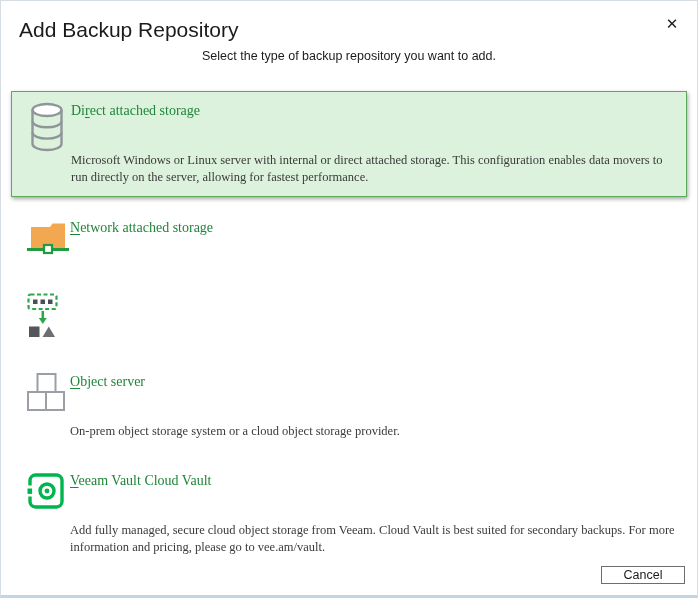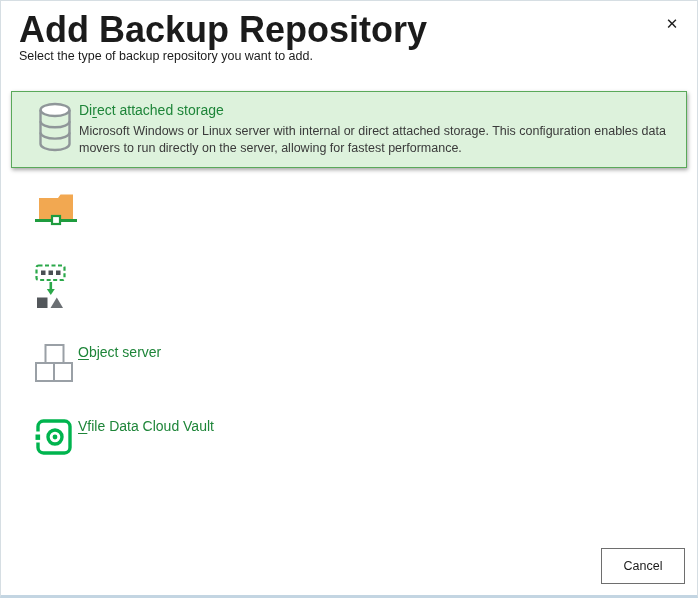--- a/index.html
+++ b/index.html
@@ -11,30 +11,31 @@
     width: 698px;
     height: 598px;
     background: #ffffff;
     border: 1px solid #d6dee3;
     border-bottom: 3px solid #c3d5e2;
     overflow: hidden;
   }
 
   .header { padding: 12px 18px 0 18px; }
   .dialog-title {
-    font-size: 36px;
-    font-weight: 700;
+    font-size: 21px;
+    font-weight: 400;
     color: #1b1b1b;
     letter-spacing: 0;
     line-height: 34px;
   }
   .dialog-subtitle {
     font-size: 12.5px;
     color: #1b1b1b;
     line-height: 18px;
+    text-align: center;
   }
 
   .close-btn {
     position: absolute;
     top: 12px;
     right: 14px;
     width: 22px;
     height: 22px;
     display: flex;
     align-items: center;
@@ -43,25 +44,26 @@
     font-weight: 700;
     color: #1b1b1b;
     cursor: pointer;
     user-select: none;
   }
 
   .items { margin-top: 26px; }
 
   .item {
     margin: 0 10px;
-    padding: 9px 8px 10px 20px;
+    padding: 9px 8px 10px 12px;
     display: grid;
     grid-template-columns: 40px 1fr;
     column-gap: 7px;
     cursor: pointer;
+    font-family: Liberation Serif, serif;
   }
   .item.selected {
     background: #ddf2dc;
     border: 1px solid #5aa95a;
     box-shadow: 1px 2px 4px rgba(0,0,0,0.35);
   }
   .item:not(.selected) { padding-top: 21px; }
 
   .item-icon {
     align-self: start;
@@ -78,28 +80,29 @@
     margin-bottom: 4px;
     display: inline-block;
   }
   .item-title .mnemonic { text-decoration: underline; text-underline-offset: 2px; }
 
   .item-desc {
     font-size: 12.5px;
     color: #3a3a3a;
     line-height: 17px;
     max-width: 608px;
+    margin-top: 28px;
   }
 
   .footer-cancel {
     position: absolute;
     right: 12px;
     bottom: 11px;
     width: 84px;
-    height: 36px;
+    height: 18px;
     background: #ffffff;
     border: 1px solid #6e6e6e;
     font-family: "Liberation Sans", sans-serif;
     font-size: 12.5px;
     color: #1b1b1b;
     cursor: pointer;
   }
 </style>
 </head>
 <body>
@@ -132,20 +135,21 @@
 
     <div class="item">
       <span class="item-icon">
         <svg width="42" height="38" viewBox="0 0 42 38">
           <path d="M4 8 h19 l2.5 -3.5 h12.5 V30 H4 Z" fill="#f2a851"></path>
           <rect x="0" y="29" width="42" height="3" fill="#1f9c3f"></rect>
           <rect x="17" y="26" width="8" height="8" fill="#ffffff" stroke="#1f9c3f" stroke-width="2.2"></rect>
         </svg>
       </span>
       <div>
+        <span class="item-title"><span></span><span class="mnemonic">N</span><span>etwork attached storage</span></span>
       </div>
     </div>
 
     <div class="item">
       <span class="item-icon">
         <svg width="32" height="44" viewBox="0 0 32 44">
           <rect x="1.5" y="1.5" width="28" height="14.5" rx="2" fill="none" stroke="#2ba84a" stroke-width="2.2" stroke-dasharray="4 2.5"></rect>
           <rect x="6" y="6.5" width="4.5" height="4.5" fill="#4a4f54"></rect>
           <rect x="13.5" y="6.5" width="4.5" height="4.5" fill="#4a4f54"></rect>
           <rect x="21" y="6.5" width="4.5" height="4.5" fill="#4a4f54"></rect>
@@ -162,35 +166,37 @@
     <div class="item">
       <span class="item-icon">
         <svg width="38" height="38" viewBox="0 0 38 38">
           <rect x="10.5" y="1" width="18" height="18" fill="#ffffff" stroke="#9aa0a6" stroke-width="2"></rect>
           <rect x="1" y="19" width="18" height="18" fill="#ffffff" stroke="#9aa0a6" stroke-width="2"></rect>
           <rect x="19" y="19" width="18" height="18" fill="#ffffff" stroke="#9aa0a6" stroke-width="2"></rect>
         </svg>
       </span>
       <div>
         <span class="item-title"><span></span><span class="mnemonic">O</span><span>bject server</span></span>
+        <div class="item-desc">On-prem object storage system or a cloud object storage provider.</div>
       </div>
     </div>
 
     <div class="item">
       <span class="item-icon">
         <svg width="38" height="38" viewBox="0 0 38 38">
           <rect x="3" y="3" width="32" height="32" rx="5.5" fill="none" stroke="#00b44e" stroke-width="3.4"></rect>
           <rect x="0.5" y="13.5" width="5" height="11" fill="#ffffff"></rect>
           <rect x="0.5" y="16.5" width="4.6" height="5.4" fill="#00b44e"></rect>
           <circle cx="20" cy="19" r="7" fill="none" stroke="#00b44e" stroke-width="3.4"></circle>
           <circle cx="20" cy="19" r="2.4" fill="#00b44e"></circle>
         </svg>
       </span>
       <div>
-        <span class="item-title"><span></span><span class="mnemonic">V</span><span>file Data Cloud Vault</span></span>
+        <span class="item-title"><span></span><span class="mnemonic">V</span><span>eeam Vault Cloud Vault</span></span>
+        <div class="item-desc">Add fully managed, secure cloud object storage from Veeam. Cloud Vault is best suited for secondary backups. For more information and pricing, please go to vee.am/vault.</div>
       </div>
     </div>
 
   </div>
 
   <button class="footer-cancel">Cancel</button>
 
 </div>
 
 </body></html>

